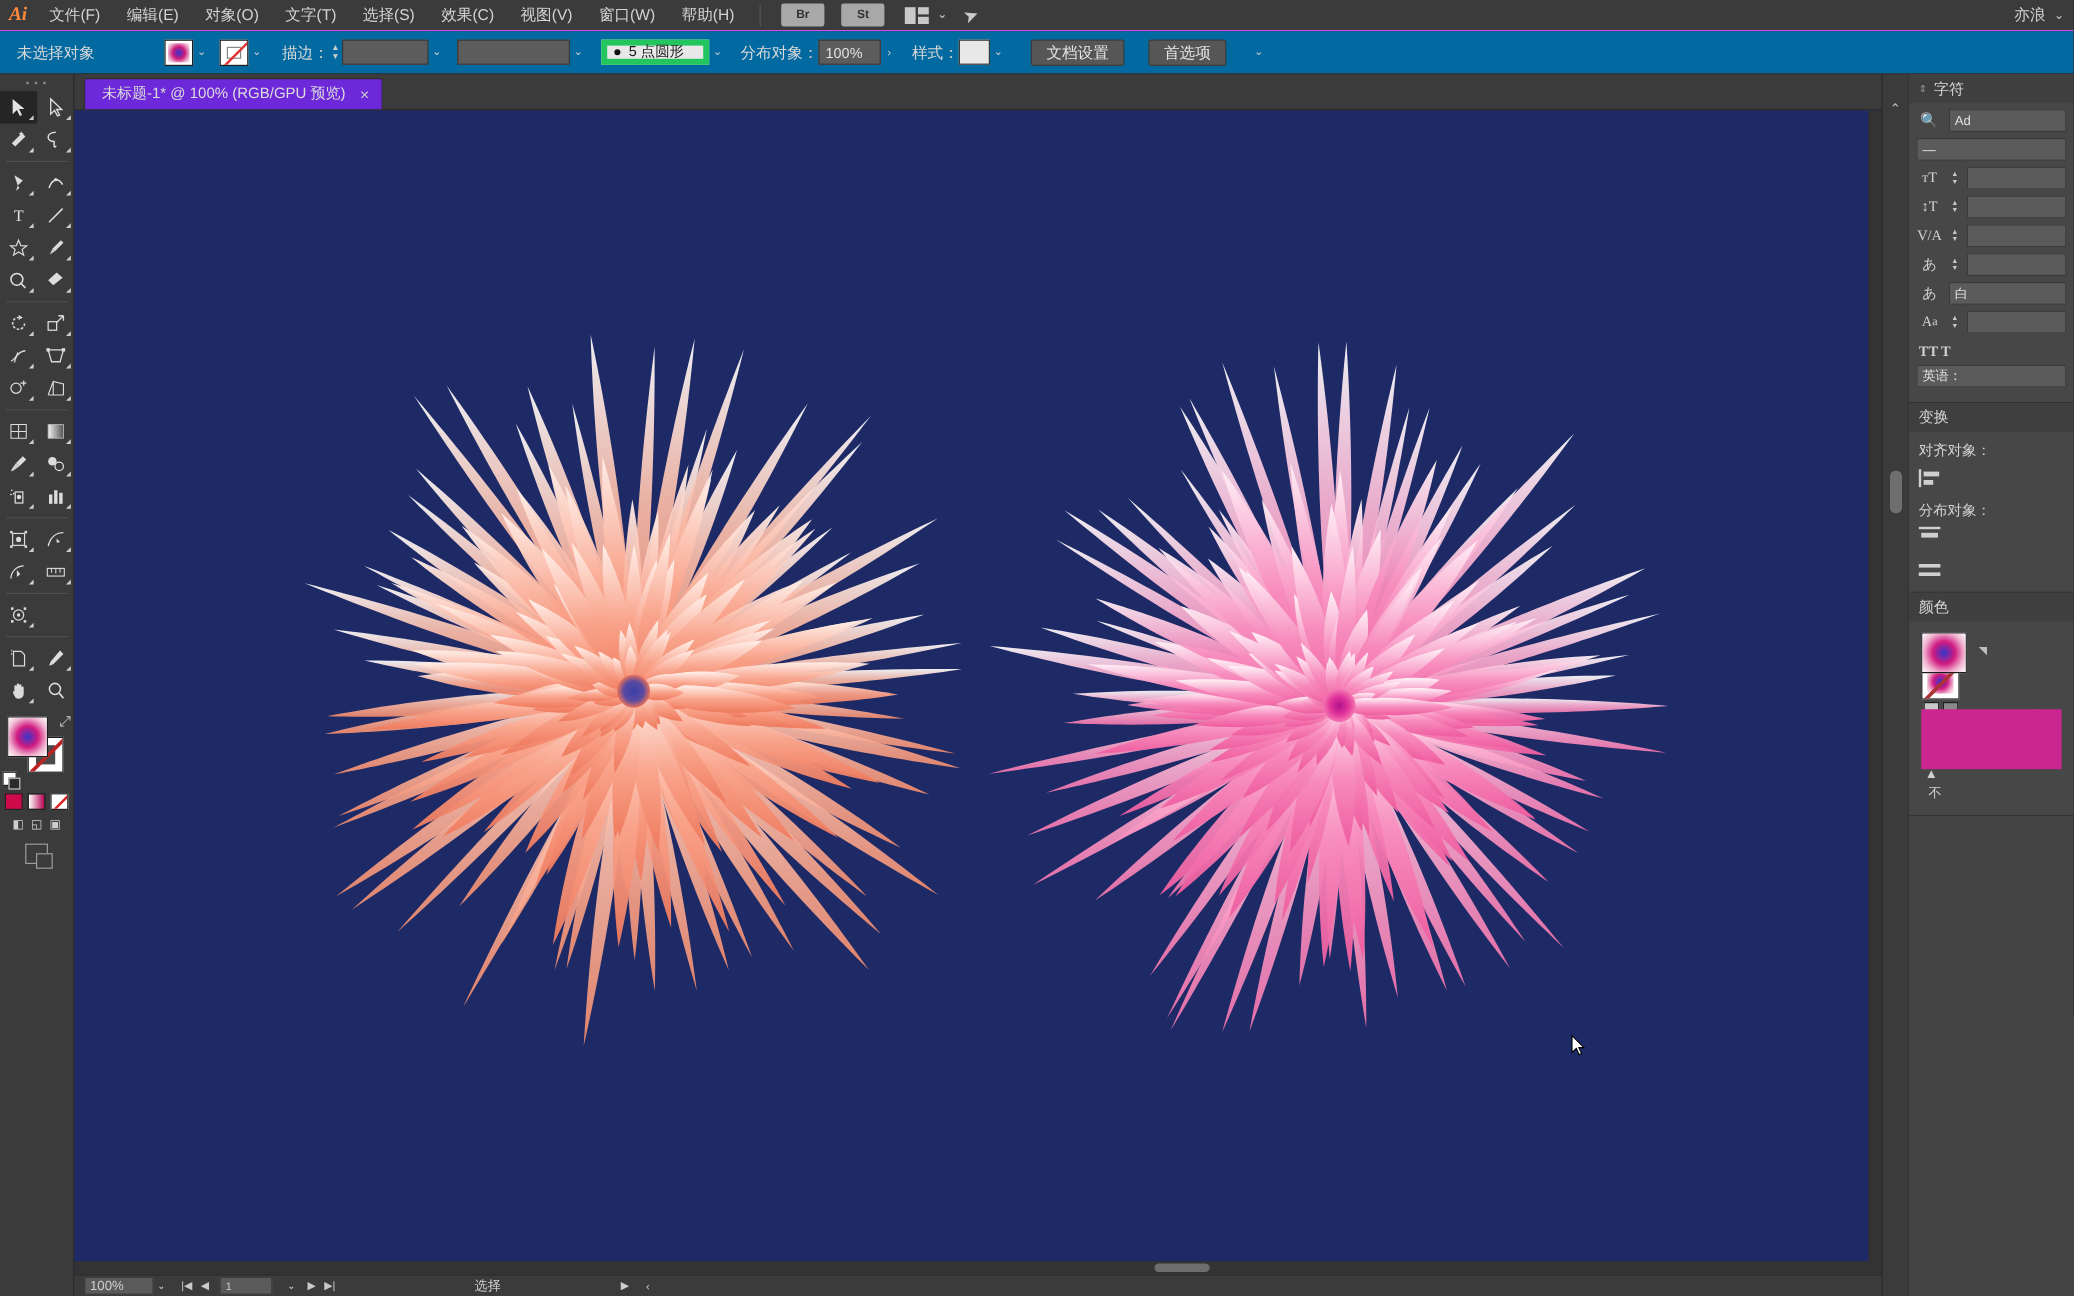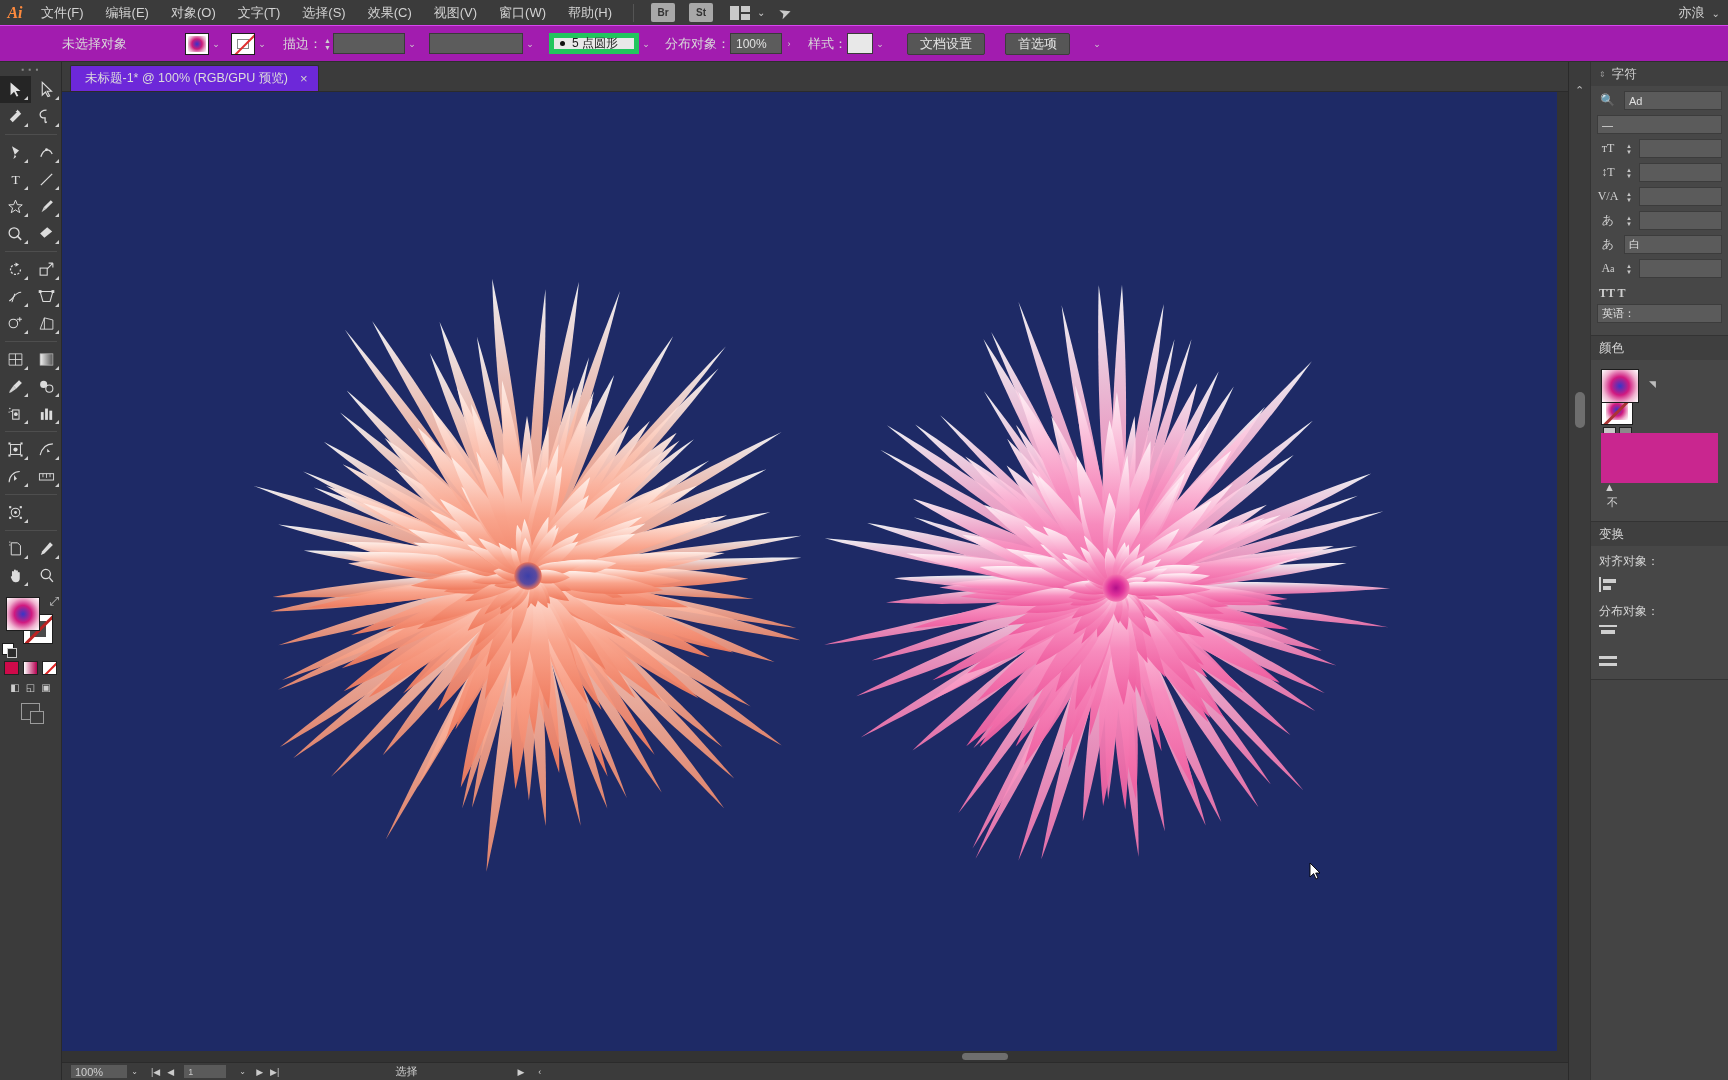--- a/index.html
+++ b/index.html
@@ -24,40 +24,39 @@
     width: 30px; height: 26px; display: flex; align-items: center; justify-content: center;
     color: #ff8a3d; font-weight: bold; font-size: 16px; font-style: italic;
     font-family: "Liberation Serif", serif;
   }
   .menu-item {
     padding: 0 11px; height: 26px; line-height: 26px;
     font-size: 13px; color: #d2d2d2; cursor: default; white-space: nowrap;
   }
   .menu-sep { width: 1px; height: 18px; background: #555; margin: 0 10px; }
   .appbtn {
-    width: 24px; height: 19px; margin: 0 7px;
+    width: 36px; height: 19px; margin: 0 7px;
     background: #a8a8a8; color: #333; font-size: 10px;
     display: flex; align-items: center; justify-content: center;
     border-radius: 2px; font-weight: bold;
   }
   .arrange-ico { width: 20px; height: 14px; margin-left: 10px; position: relative; }
   .arrange-ico i { position: absolute; background: #c9c9c9; display: block; }
   .chev { margin-left: 7px; font-size: 10px; color: #c9c9c9; }
   .rocket { margin-left: 14px; font-size: 15px; color: #c9c9c9; transform: rotate(-20deg); }
   .user-area {
     position: absolute; right: 8px; top: 0; height: 26px;
     display: flex; align-items: center; font-size: 13px; color: #d2d2d2;
   }
 
   
   .controlbar {
     position: absolute; top: 26px; left: 0; width: 1728px; height: 36px;
-    background: #a21caf; display: flex; align-items: center;
+    background: #0369a1; display: flex; align-items: center;
     border-bottom: 1px solid #2e2e2e;
-    padding-left: 48px;
   }
   .cb-label { font-size: 13px; color: #d8d8d8; white-space: nowrap; }
   .swatch-box {
     width: 24px; height: 22px; background: #fff;
     border: 1px solid #1d1d1d; position: relative; overflow: hidden;
   }
   .swatch-grad {
     position: absolute; inset: 2px;
     background: radial-gradient(circle at 50% 50%, #3333cc 0%, #cc1b7a 42%, #e8a8c8 72%, #ffffff 100%);
   }
@@ -1146,20 +1145,49 @@
             <span>TT  T</span>
           </div>
           <div class="row">
             <span class="inp">英语：</span>
           </div>
         </div>
       </div>
 
       <div class="panel">
         <div class="panel-head">
+          <span>变换</span>
+        </div>
+        <div class="panel-body">
+          <div style="font-size:12px;color:#d4d4d4;padding:2px 0 4px 2px">对齐对象：</div>
+          <div style="display:flex;gap:4px">
+            <div class="align-icon">
+              <i style="left:0;top:0;width:2px;height:15px;"></i>
+              <i style="left:4px;top:2px;width:13px;height:4px;"></i>
+              <i style="left:4px;top:9px;width:8px;height:4px;"></i>
+            </div>
+          </div>
+          <div style="font-size:12px;color:#d4d4d4;padding:8px 0 2px 2px">分布对象：</div>
+          <div style="display:flex;gap:4px">
+            <div class="align-icon">
+              <i style="left:0;top:0;width:18px;height:2px;"></i>
+              <i style="left:2px;top:5px;width:14px;height:4px;"></i>
+            </div>
+          </div>
+          <div style="display:flex;gap:4px;margin-top:8px">
+            <div class="align-icon">
+              <i style="left:0;top:2px;width:18px;height:3px;"></i>
+              <i style="left:0;top:9px;width:18px;height:3px;"></i>
+            </div>
+          </div>
+        </div>
+      </div>
+
+      <div class="panel">
+        <div class="panel-head">
           <span>颜色</span>
         </div>
         <div class="panel-body">
           <div class="colorswatches">
             <div class="c-stroke">
                 <i></i>
               </div>
             <div class="c-fill">
                 <i></i>
               </div>
@@ -1169,49 +1197,20 @@
               <span style="display:block;width:13px;height:11px;background:#8a8a8a;border:1px solid #222"></span>
             </div>
           </div>
           <div class="colorbar">
             <span class="tri">▲</span>
           </div>
           <div class="none-row">不</div>
         </div>
       </div>
 
-      <div class="panel">
-        <div class="panel-head">
-          <span>变换</span>
-        </div>
-        <div class="panel-body">
-          <div style="font-size:12px;color:#d4d4d4;padding:2px 0 4px 2px">对齐对象：</div>
-          <div style="display:flex;gap:4px">
-            <div class="align-icon">
-              <i style="left:0;top:0;width:2px;height:15px;"></i>
-              <i style="left:4px;top:2px;width:13px;height:4px;"></i>
-              <i style="left:4px;top:9px;width:8px;height:4px;"></i>
-            </div>
-          </div>
-          <div style="font-size:12px;color:#d4d4d4;padding:8px 0 2px 2px">分布对象：</div>
-          <div style="display:flex;gap:4px">
-            <div class="align-icon">
-              <i style="left:0;top:0;width:18px;height:2px;"></i>
-              <i style="left:2px;top:5px;width:14px;height:4px;"></i>
-            </div>
-          </div>
-          <div style="display:flex;gap:4px;margin-top:8px">
-            <div class="align-icon">
-              <i style="left:0;top:2px;width:18px;height:3px;"></i>
-              <i style="left:0;top:9px;width:18px;height:3px;"></i>
-            </div>
-          </div>
-        </div>
-      </div>
-
     </div>
   </div>
 
   <div class="statusbar">
     <div class="sb-zoom">100%</div>
     <div class="sb-chev">⌄</div>
     <div class="nav">
       <span>|◀</span>
       <span>◀</span>
       <span class="sb-page">1</span>

